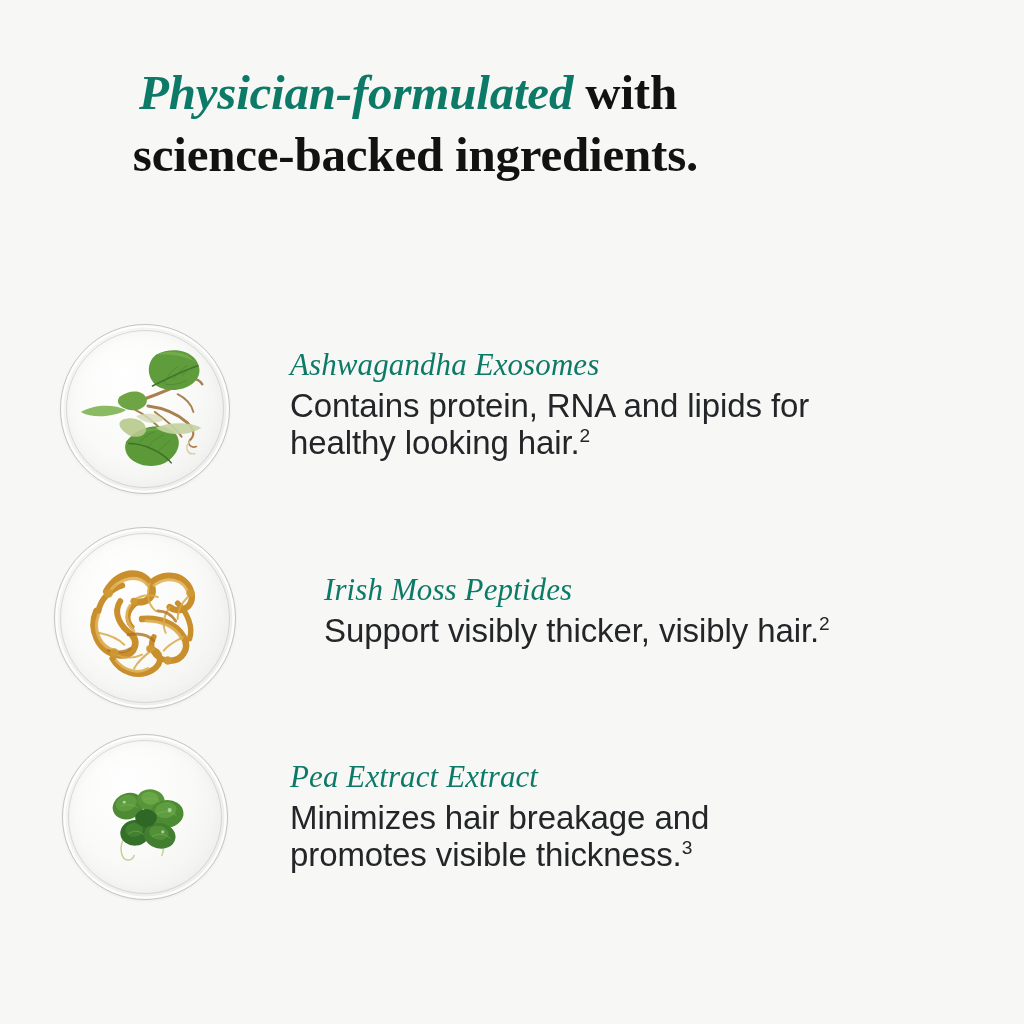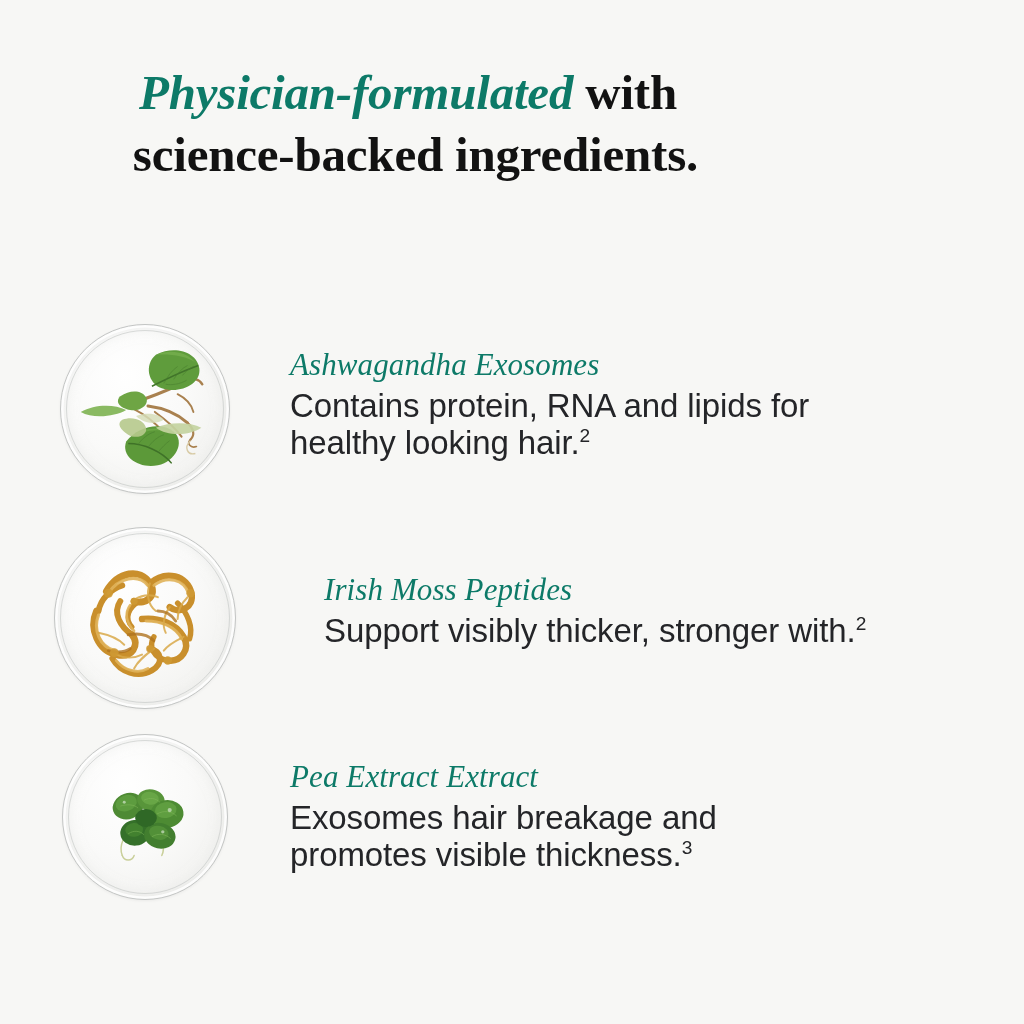--- a/index.html
+++ b/index.html
@@ -249,21 +249,21 @@
             <circle cx="60" cy="126" r="4.4"></circle>
             <circle cx="114" cy="134" r="4.2"></circle>
             <circle cx="96" cy="122" r="3.8"></circle>
             <circle cx="80" cy="74" r="3.6"></circle>
           </g>
         </svg>
       </div>
     </div>
     <div class="text-col">
       <div class="ing-title">Irish Moss Peptides</div>
-      <div class="ing-desc"><span>Support visibly thicker, stronger with.</span><sup>2</sup></div>
+      <div class="ing-desc"><span>Support visibly thicker, visibly hair.</span><sup>2</sup></div>
     </div>
   </div>
 
   <div class="row row-3">
     <div class="dish-wrap">
       <div class="dish dish-3">
         <svg class="dish-art" viewBox="0 0 166 166" xmlns="http://www.w3.org/2000/svg">
 
           <g stroke="#c9cf9a" stroke-width="1.5" fill="none" stroke-linecap="round">
             <path d="M72 92 C62 100, 56 112, 60 122"></path>
@@ -310,17 +310,17 @@
           <g fill="#ffffff" opacity="0.5">
             <circle cx="108" cy="76" r="2.1"></circle>
             <circle cx="101" cy="98" r="1.7"></circle>
             <circle cx="62" cy="68" r="1.5"></circle>
           </g>
         </svg>
       </div>
     </div>
     <div class="text-col">
       <div class="ing-title">Pea Extract Extract</div>
-      <div class="ing-desc"><span>Exosomes hair breakage and promotes visible thickness.</span><sup>3</sup></div>
+      <div class="ing-desc"><span>Minimizes hair breakage and promotes visible thickness.</span><sup>3</sup></div>
     </div>
   </div>
 
 </div>
 
 </body></html>

